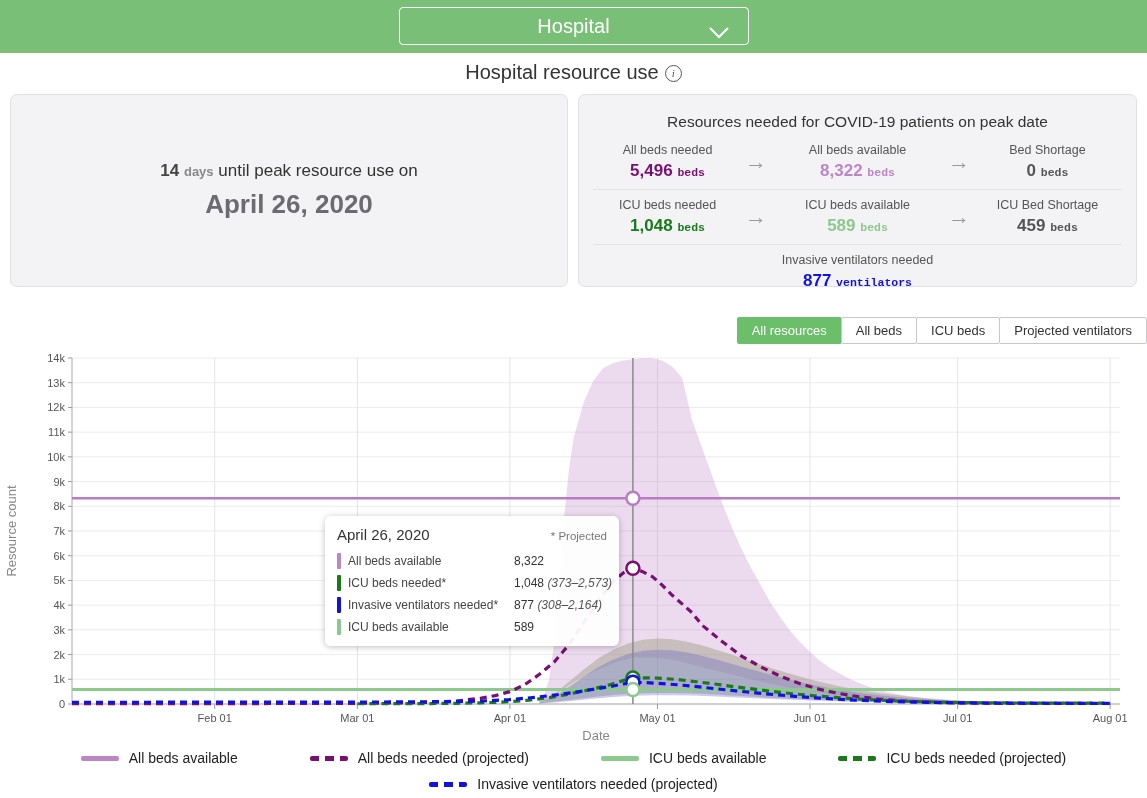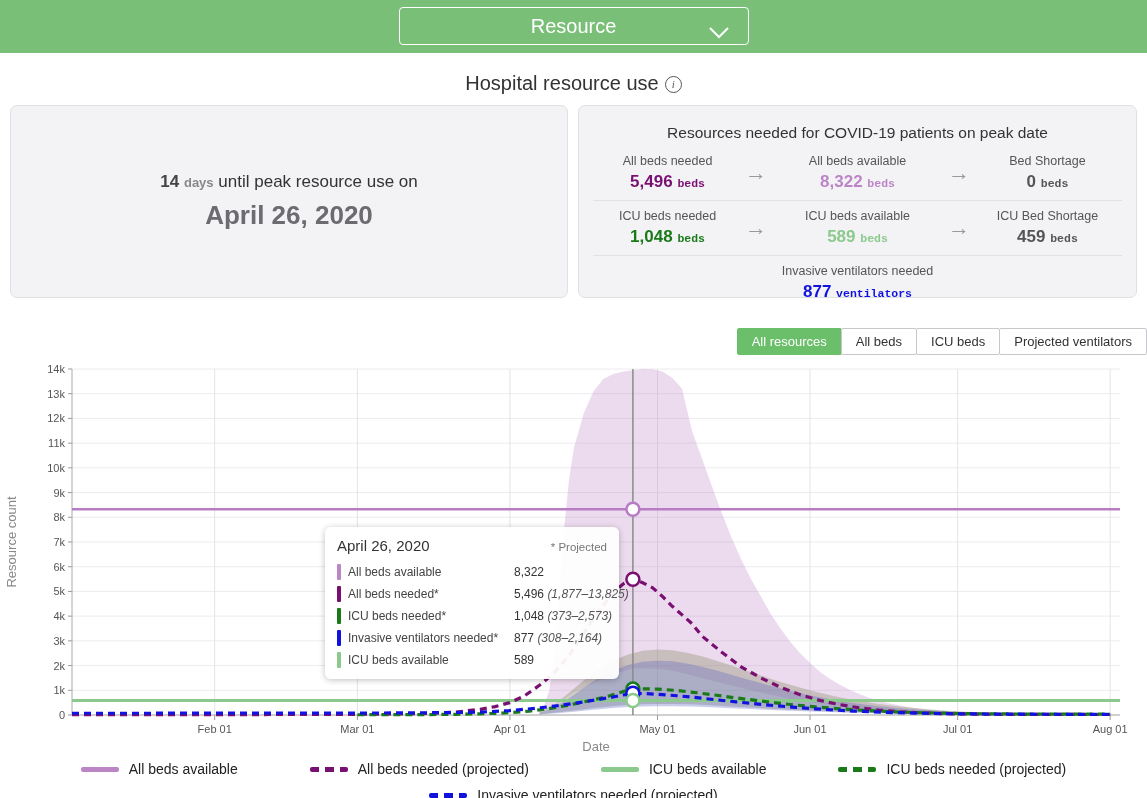--- a/index.html
+++ b/index.html
@@ -9,21 +9,21 @@
   }
   
   .topbar { position: relative; height: 53px; background: #7abf77; }
   .region-btn {
     position: absolute; left: 50%; top: 7px; transform: translateX(-50%);
     width: 350px; height: 38px; border: 1px solid #fff; border-radius: 4px;
     background: transparent; color: #fff; font-size: 20px; cursor: pointer;
     display: flex; align-items: center; justify-content: center;
   }
   .region-btn .chev { position: absolute; right: 18px; top: 13px; }
-  .page-title-row { text-align: center; padding: 19px 0 6px; font-size: 20px; color: #333; }
+  .page-title-row { text-align: center; padding: 8px 0 6px; font-size: 20px; color: #333; }
   .info-icon {
     display: inline-flex; align-items: center; justify-content: center;
     width: 17px; height: 17px; border: 1px solid #555; border-radius: 50%;
     font-size: 11px; color: #555; vertical-align: 2px; margin-left: 6px; cursor: pointer;
     font-family: "Liberation Serif", serif; font-style: italic;
   }
   
   .cards { display: flex; gap: 10px; margin: 4px 10px 0; }
   .card {
     background: #f3f3f6; border: 1px solid #e0e0e4; border-radius: 7px; height: 193px;
@@ -89,21 +89,21 @@
   .sw-icuavail { background: #8cc98c; }
   .sw-allneed { background: repeating-linear-gradient(90deg,#7a0f72 0 9px,transparent 9px 15px); }
   .sw-icuneed { background: repeating-linear-gradient(90deg,#1a7a1a 0 9px,transparent 9px 15px); }
   .sw-vent    { background: repeating-linear-gradient(90deg,#1212e0 0 9px,transparent 9px 15px); }
 </style>
 </head>
 <body>
 
 <div class="topbar">
   <button class="region-btn">
-    <span>Resource</span>
+    <span>Hospital</span>
     <span class="chev">
       <svg width="22" height="13" viewBox="0 0 22 13">
           <polyline points="2,2 11,11 20,2" fill="none" stroke="#fff" stroke-width="2"></polyline>
         </svg>
     </span>
   </button>
 </div>
 
 <div class="page-title-row">
   <span>Hospital resource use</span><span class="info-icon">i</span>
@@ -262,25 +262,20 @@
     <div class="tt-head">
       <span class="tt-date">April 26, 2020</span>
       <span class="tt-proj">* Projected</span>
     </div>
     <div class="tt-row">
       <span class="tt-bar b-allavail"></span>
       <span class="tt-lbl">All beds available</span>
       <span class="tt-val"><span>8,322</span> <span class="tt-rng"></span></span>
     </div>
     <div class="tt-row">
-      <span class="tt-bar b-allneed"></span>
-      <span class="tt-lbl">All beds needed*</span>
-      <span class="tt-val"><span>5,496</span> <span class="tt-rng">(1,877–13,825)</span></span>
-    </div>
-    <div class="tt-row">
       <span class="tt-bar b-icuneed"></span>
       <span class="tt-lbl">ICU beds needed*</span>
       <span class="tt-val"><span>1,048</span> <span class="tt-rng">(373–2,573)</span></span>
     </div>
     <div class="tt-row">
       <span class="tt-bar b-vent"></span>
       <span class="tt-lbl">Invasive ventilators needed*</span>
       <span class="tt-val"><span>877</span> <span class="tt-rng">(308–2,164)</span></span>
     </div>
     <div class="tt-row">

